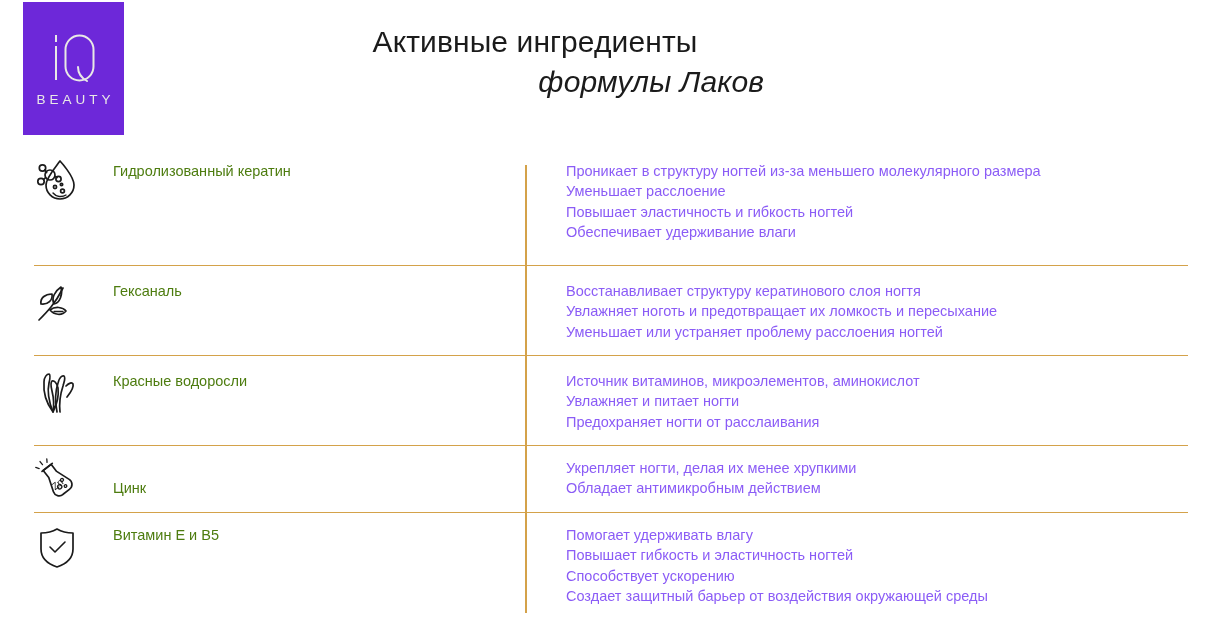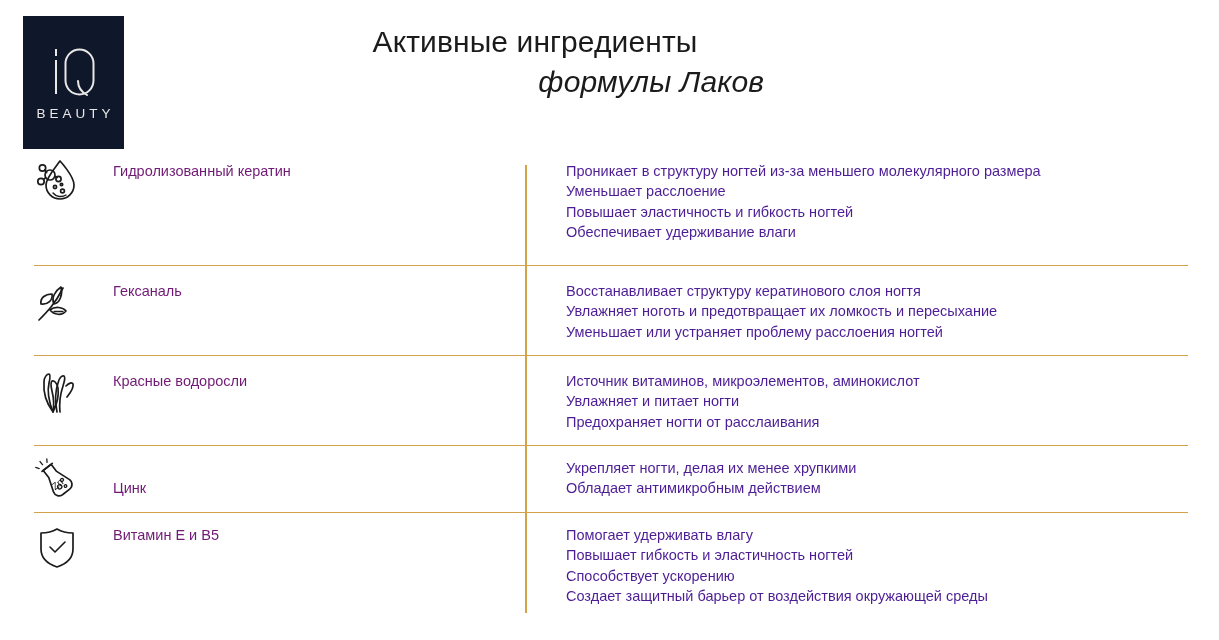--- a/index.html
+++ b/index.html
@@ -17,24 +17,24 @@
   }
 
   
   .header {
     position: relative;
     height: 133px;
   }
   .logo-box {
     position: absolute;
     left: 23px;
-    top: 16px;
+    top: 2px;
     width: 101px;
     height: 133px;
-    background: #0f172a;
+    background: #6d28d9;
     display: flex;
     flex-direction: column;
     align-items: center;
     justify-content: center;
   }
   .logo-mark {
     width: 52px;
     height: 56px;
     display: block;
   }
@@ -102,29 +102,29 @@
     width: 48px;
     height: 48px;
     color: #1b1b1b;
   }
   .row .icon svg { display: block; width: 48px; height: 48px; }
   .row .name {
     position: absolute;
     left: 113px;
     font-size: 14.5px;
     line-height: 1.35;
-    color: #701a75;
+    color: #4d7c0f;
     white-space: nowrap;
   }
   .row .benefits {
     position: absolute;
     left: 566px;
     font-size: 14.5px;
     line-height: 20.4px;
-    color: #4c1d95;
+    color: #8b5cf6;
   }
   .row .benefits div { white-space: nowrap; }
 
   
   #row-0 { top: 0px;   height: 132px; }
   #row-1 { top: 132px; height: 90px;  }
   #row-2 { top: 222px; height: 90px;  }
   #row-3 { top: 312px; height: 67px;  }
   #row-4 { top: 379px; height: 154px; }
 

